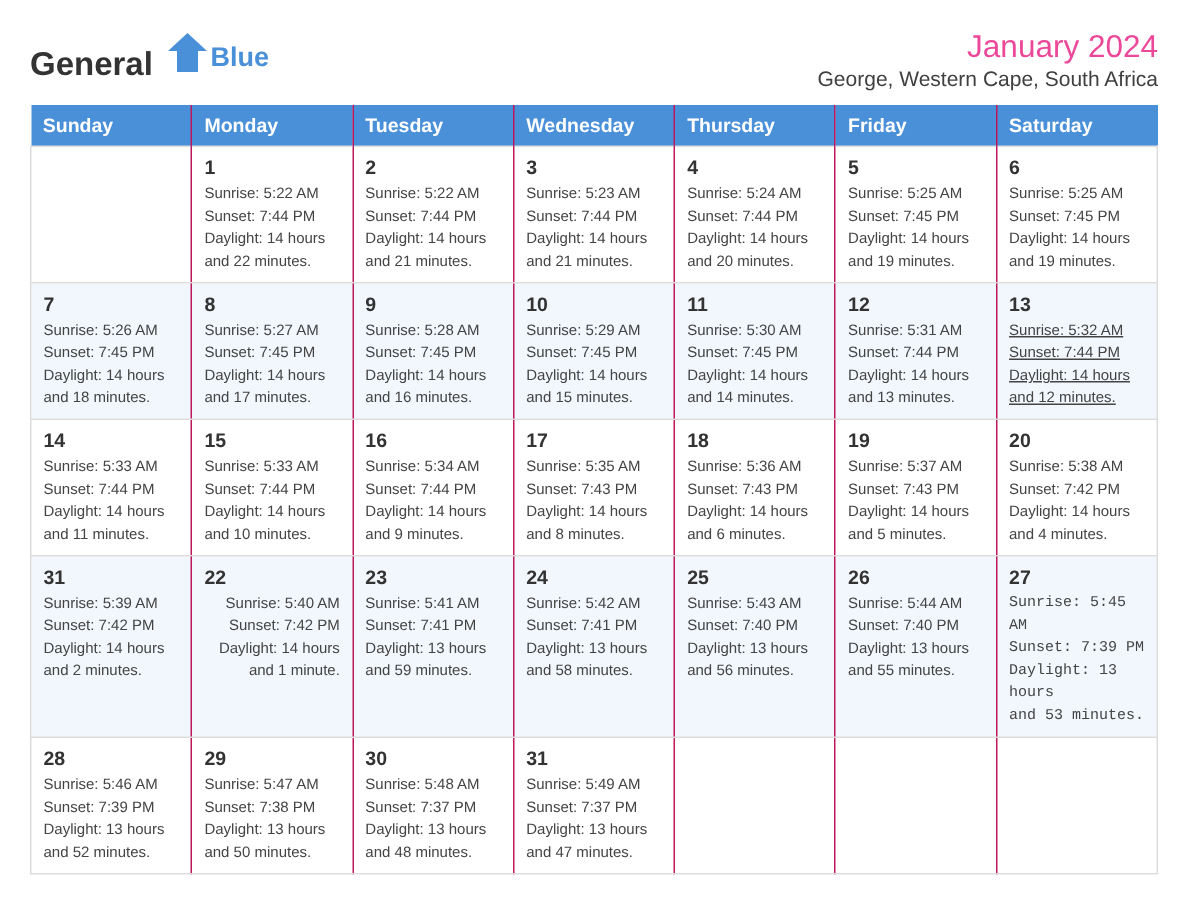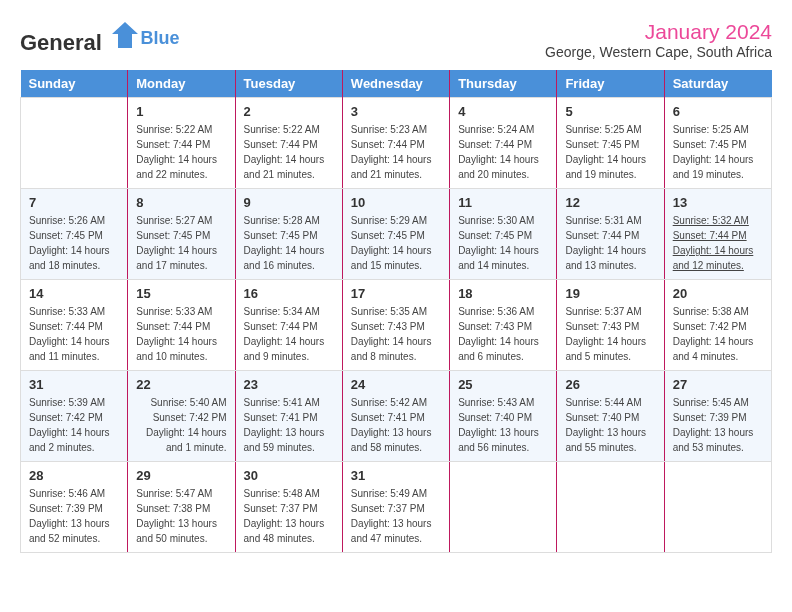--- a/index.html
+++ b/index.html
@@ -312,21 +312,21 @@
         </td>
         <td>
           <div class="day-num">26</div>
           <div class="day-info" style="white-space: pre-line;">Sunrise: 5:44 AM
 Sunset: 7:40 PM
 Daylight: 13 hours
 and 55 minutes.</div>
         </td>
         <td>
           <div class="day-num">27</div>
-          <div class="day-info" style="white-space: pre-line;">Sunrise: 5:45 AM
+          <div class="day-info" style="white-space: pre-line; font-family: Liberation Mono, monospace;">Sunrise: 5:45 AM
 Sunset: 7:39 PM
 Daylight: 13 hours
 and 53 minutes.</div>
         </td>
       </tr>
       <tr>
         <td>
           <div class="day-num">28</div>
           <div class="day-info" style="white-space: pre-line;">Sunrise: 5:46 AM
 Sunset: 7:39 PM

